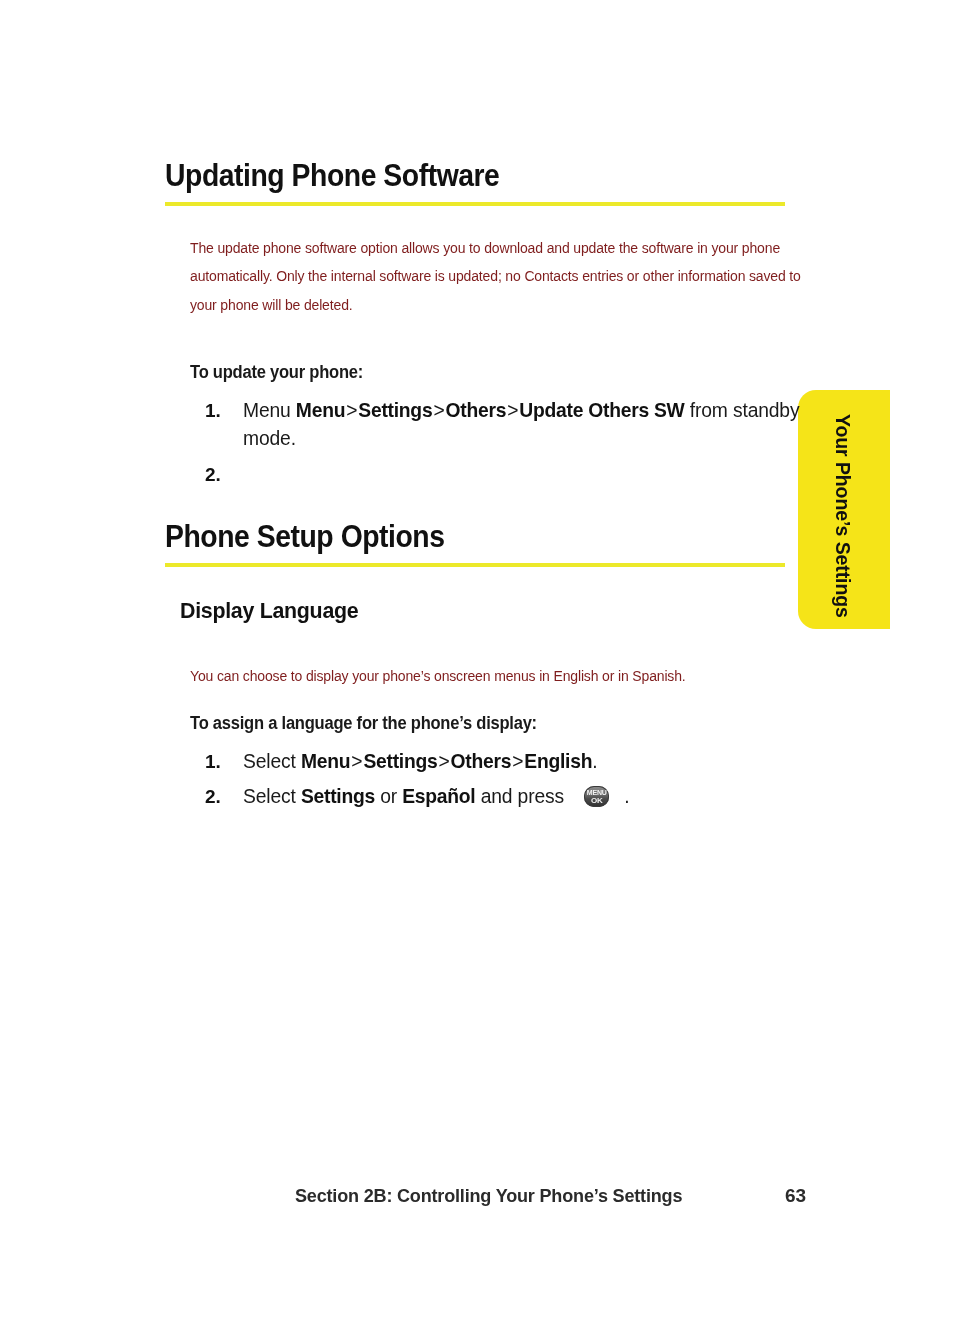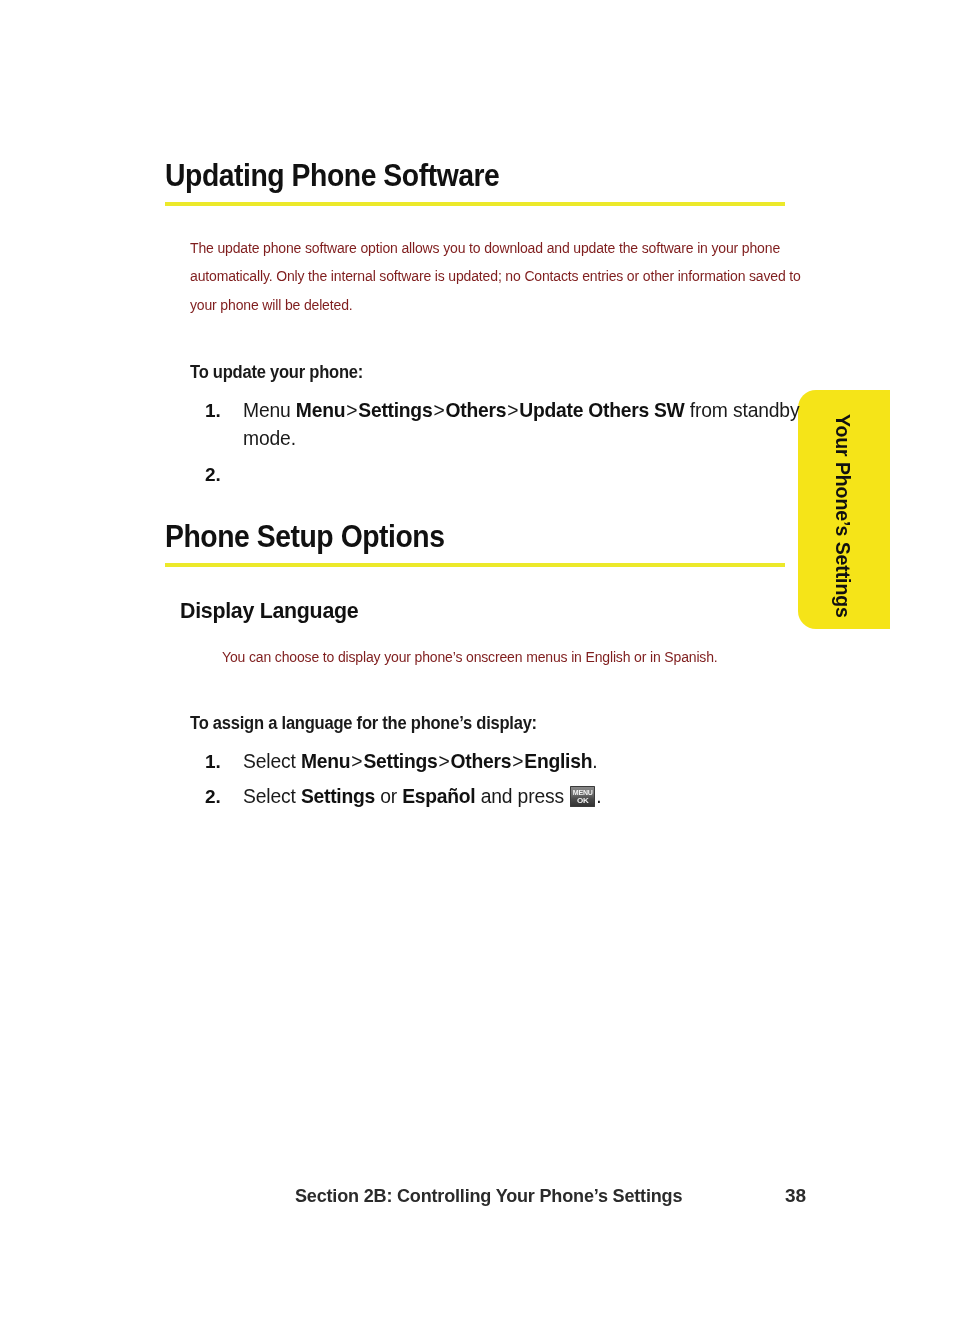--- a/index.html
+++ b/index.html
@@ -152,22 +152,22 @@
     font-weight: normal;
     padding: 0 1px;
   }
 
   
   .key-icon {
     display: inline-block;
     vertical-align: -4px;
     width: 25px;
     height: 21px;
-    border-radius: 1px;
-    margin: 0 1px;
+    border-radius: 10px;
+    margin: 0 15px;
     background: linear-gradient(180deg, #8d8d8d 0%, #6f6f6f 38%, #4a4a4a 62%, #2f2f2f 100%);
     box-shadow: inset 0 0 0 1px #3a3a3a;
     position: relative;
     overflow: hidden;
   }
   .key-icon .k1, .key-icon .k2 {
     position: absolute;
     left: 0;
     right: 0;
     text-align: center;
@@ -236,35 +236,35 @@
       <li>
         <span class="num">2.</span>
       </li>
     </ol>
 
     <h1 class="section-title" style="top:519px;">Phone Setup Options</h1>
     <div class="rule" style="top:563px;"></div>
 
     <h2 class="sub-title" style="top:598px;">Display Language</h2>
 
-    <p class="body-text" style="top:643px;margin-left:32px;">You can choose to display your phone’s onscreen menus in English or in Spanish.</p>
+    <p class="body-text" style="top:662px;">You can choose to display your phone’s onscreen menus in English or in Spanish.</p>
 
     <p class="lead-in" style="top:713px;">To assign a language for the phone’s display:</p>
 
     <ol class="steps" style="top:748px;">
       <li>
         <span class="num">1.</span>
         <span><span>Select </span><b>Menu</b><span class="sep">&gt;</span><b>Settings</b><span class="sep">&gt;</span><b>Others</b><span class="sep">&gt;</span><b>English</b><span>.</span></span>
       </li>
       <li>
         <span class="num">2.</span>
         <span><span>Select </span><b>Settings</b><span> or </span><b>Español</b><span> and press </span><span class="key-icon"><span class="k1">MENU</span><span class="k2">OK</span></span><span>.</span></span>
       </li>
     </ol>
 
   </div>
 
   <div class="footer">
     <span class="footer-text">Section 2B: Controlling Your Phone’s Settings</span>
-    <span class="footer-page">38</span>
+    <span class="footer-page">63</span>
   </div>
 
 </div>
 
 </body></html>

